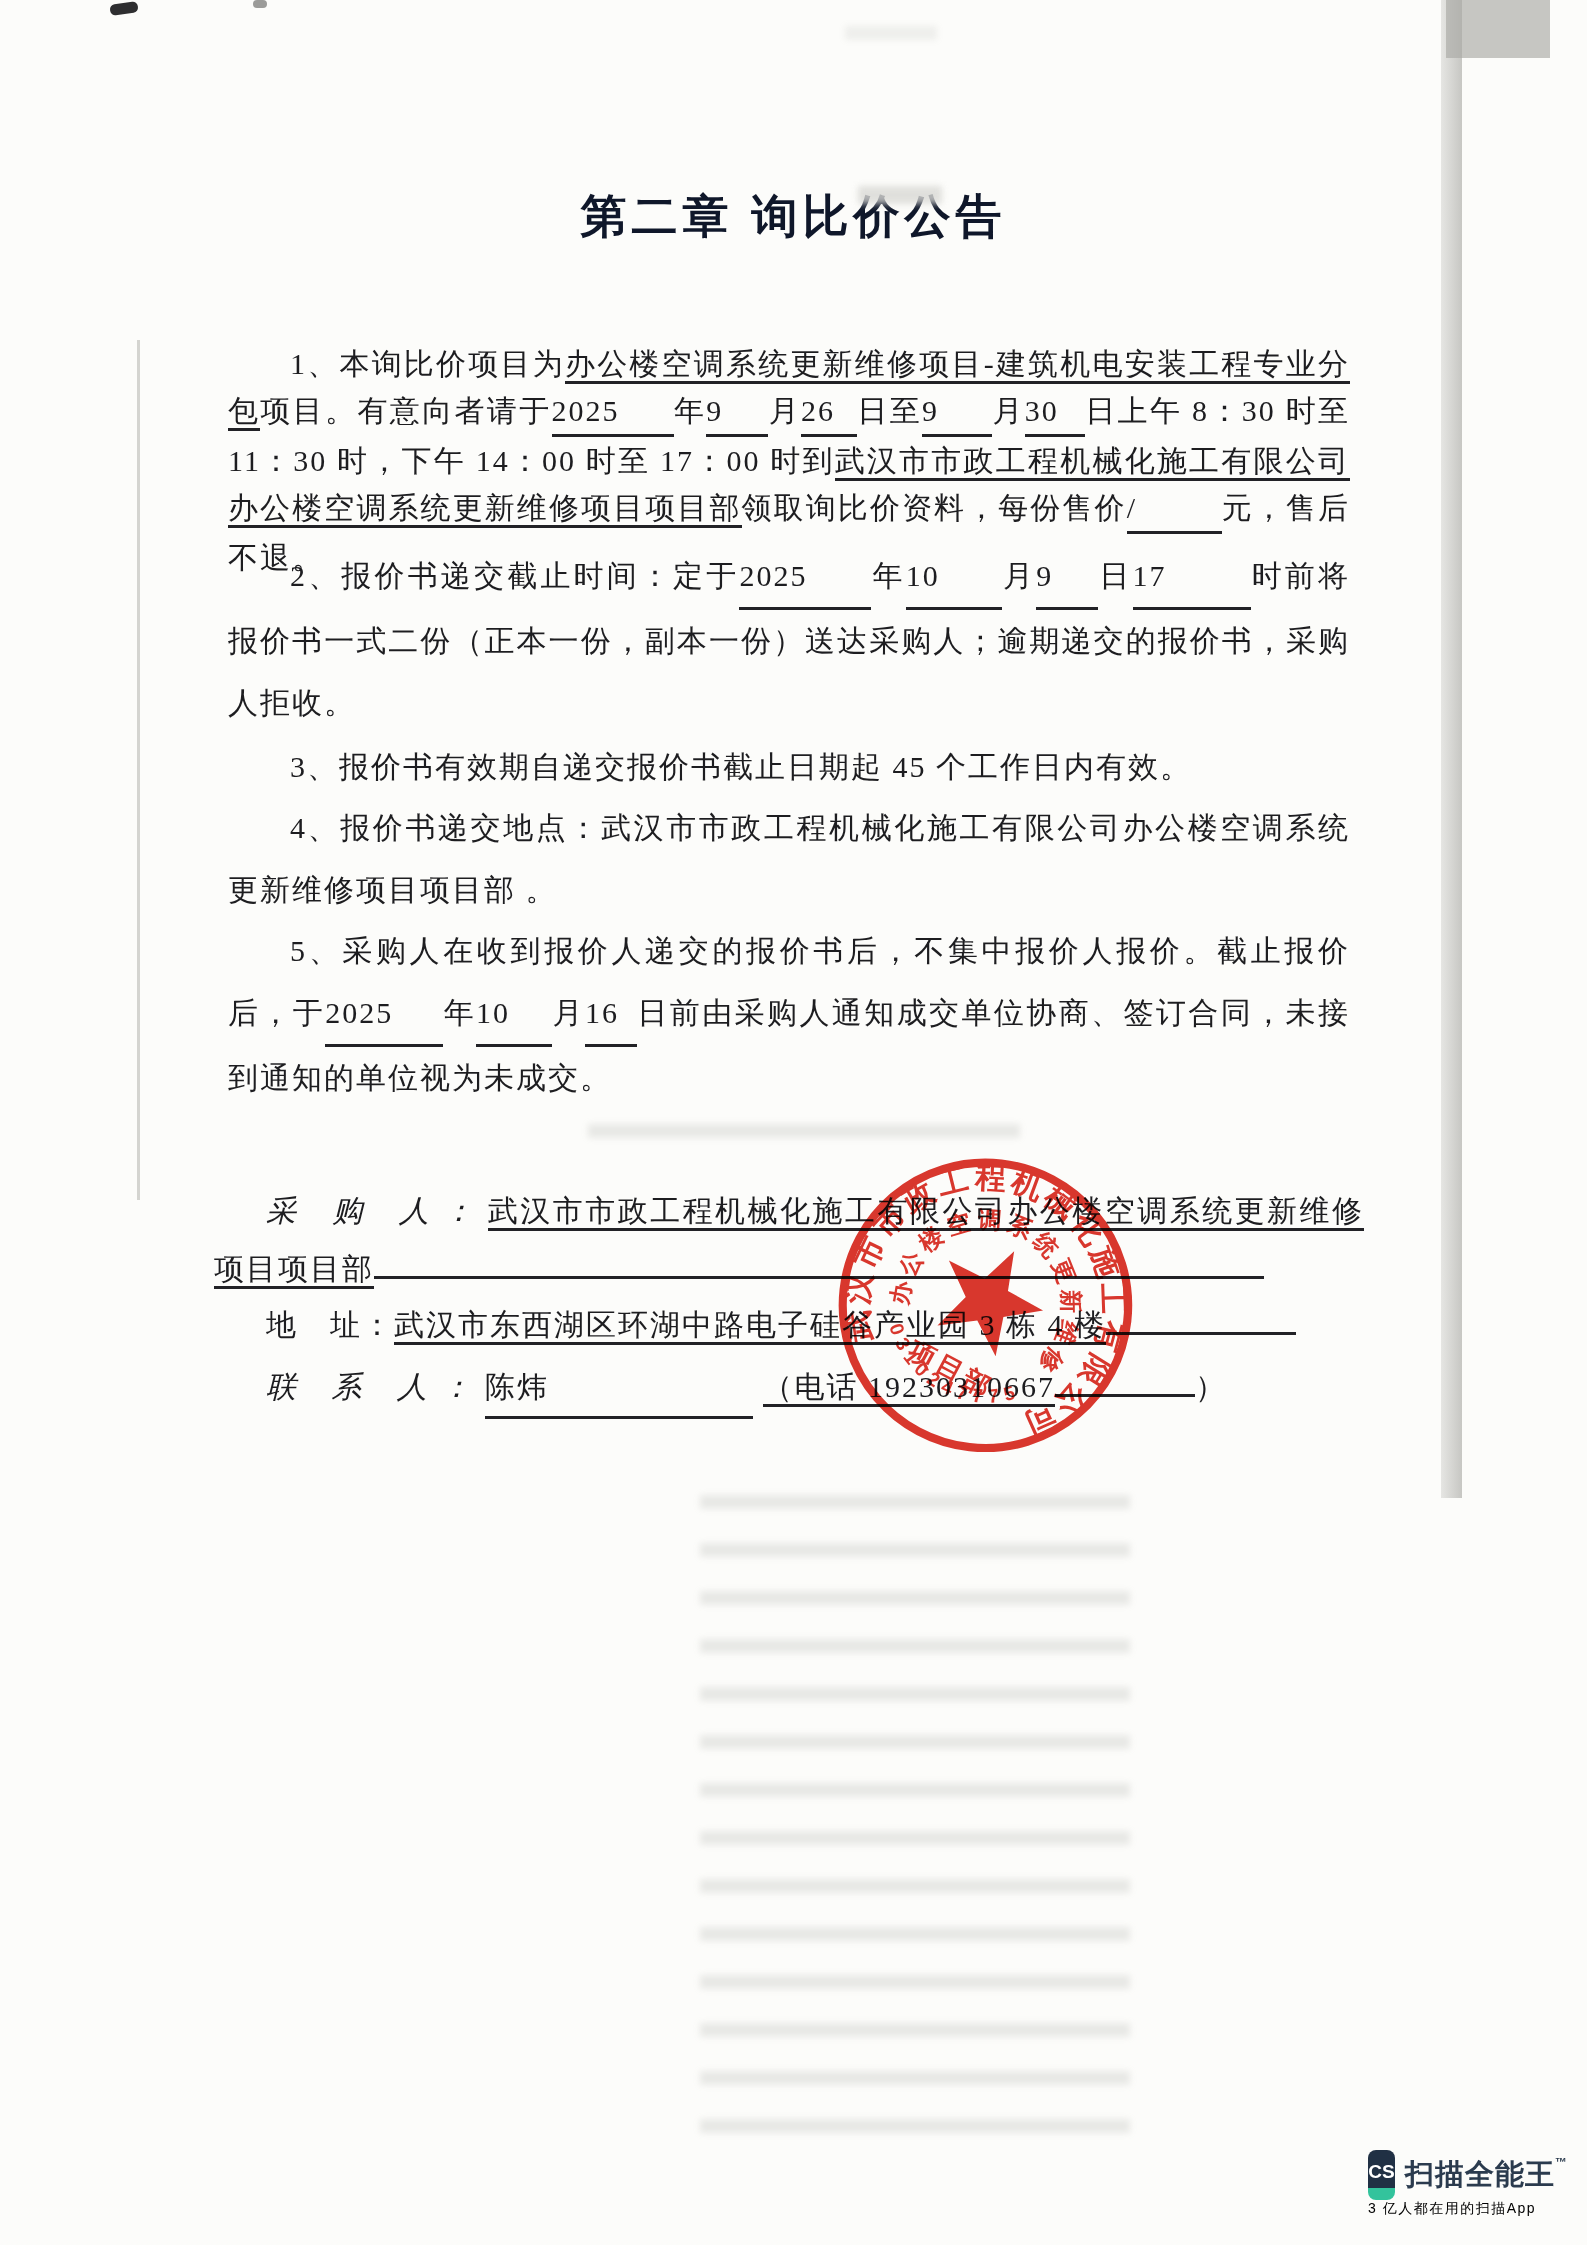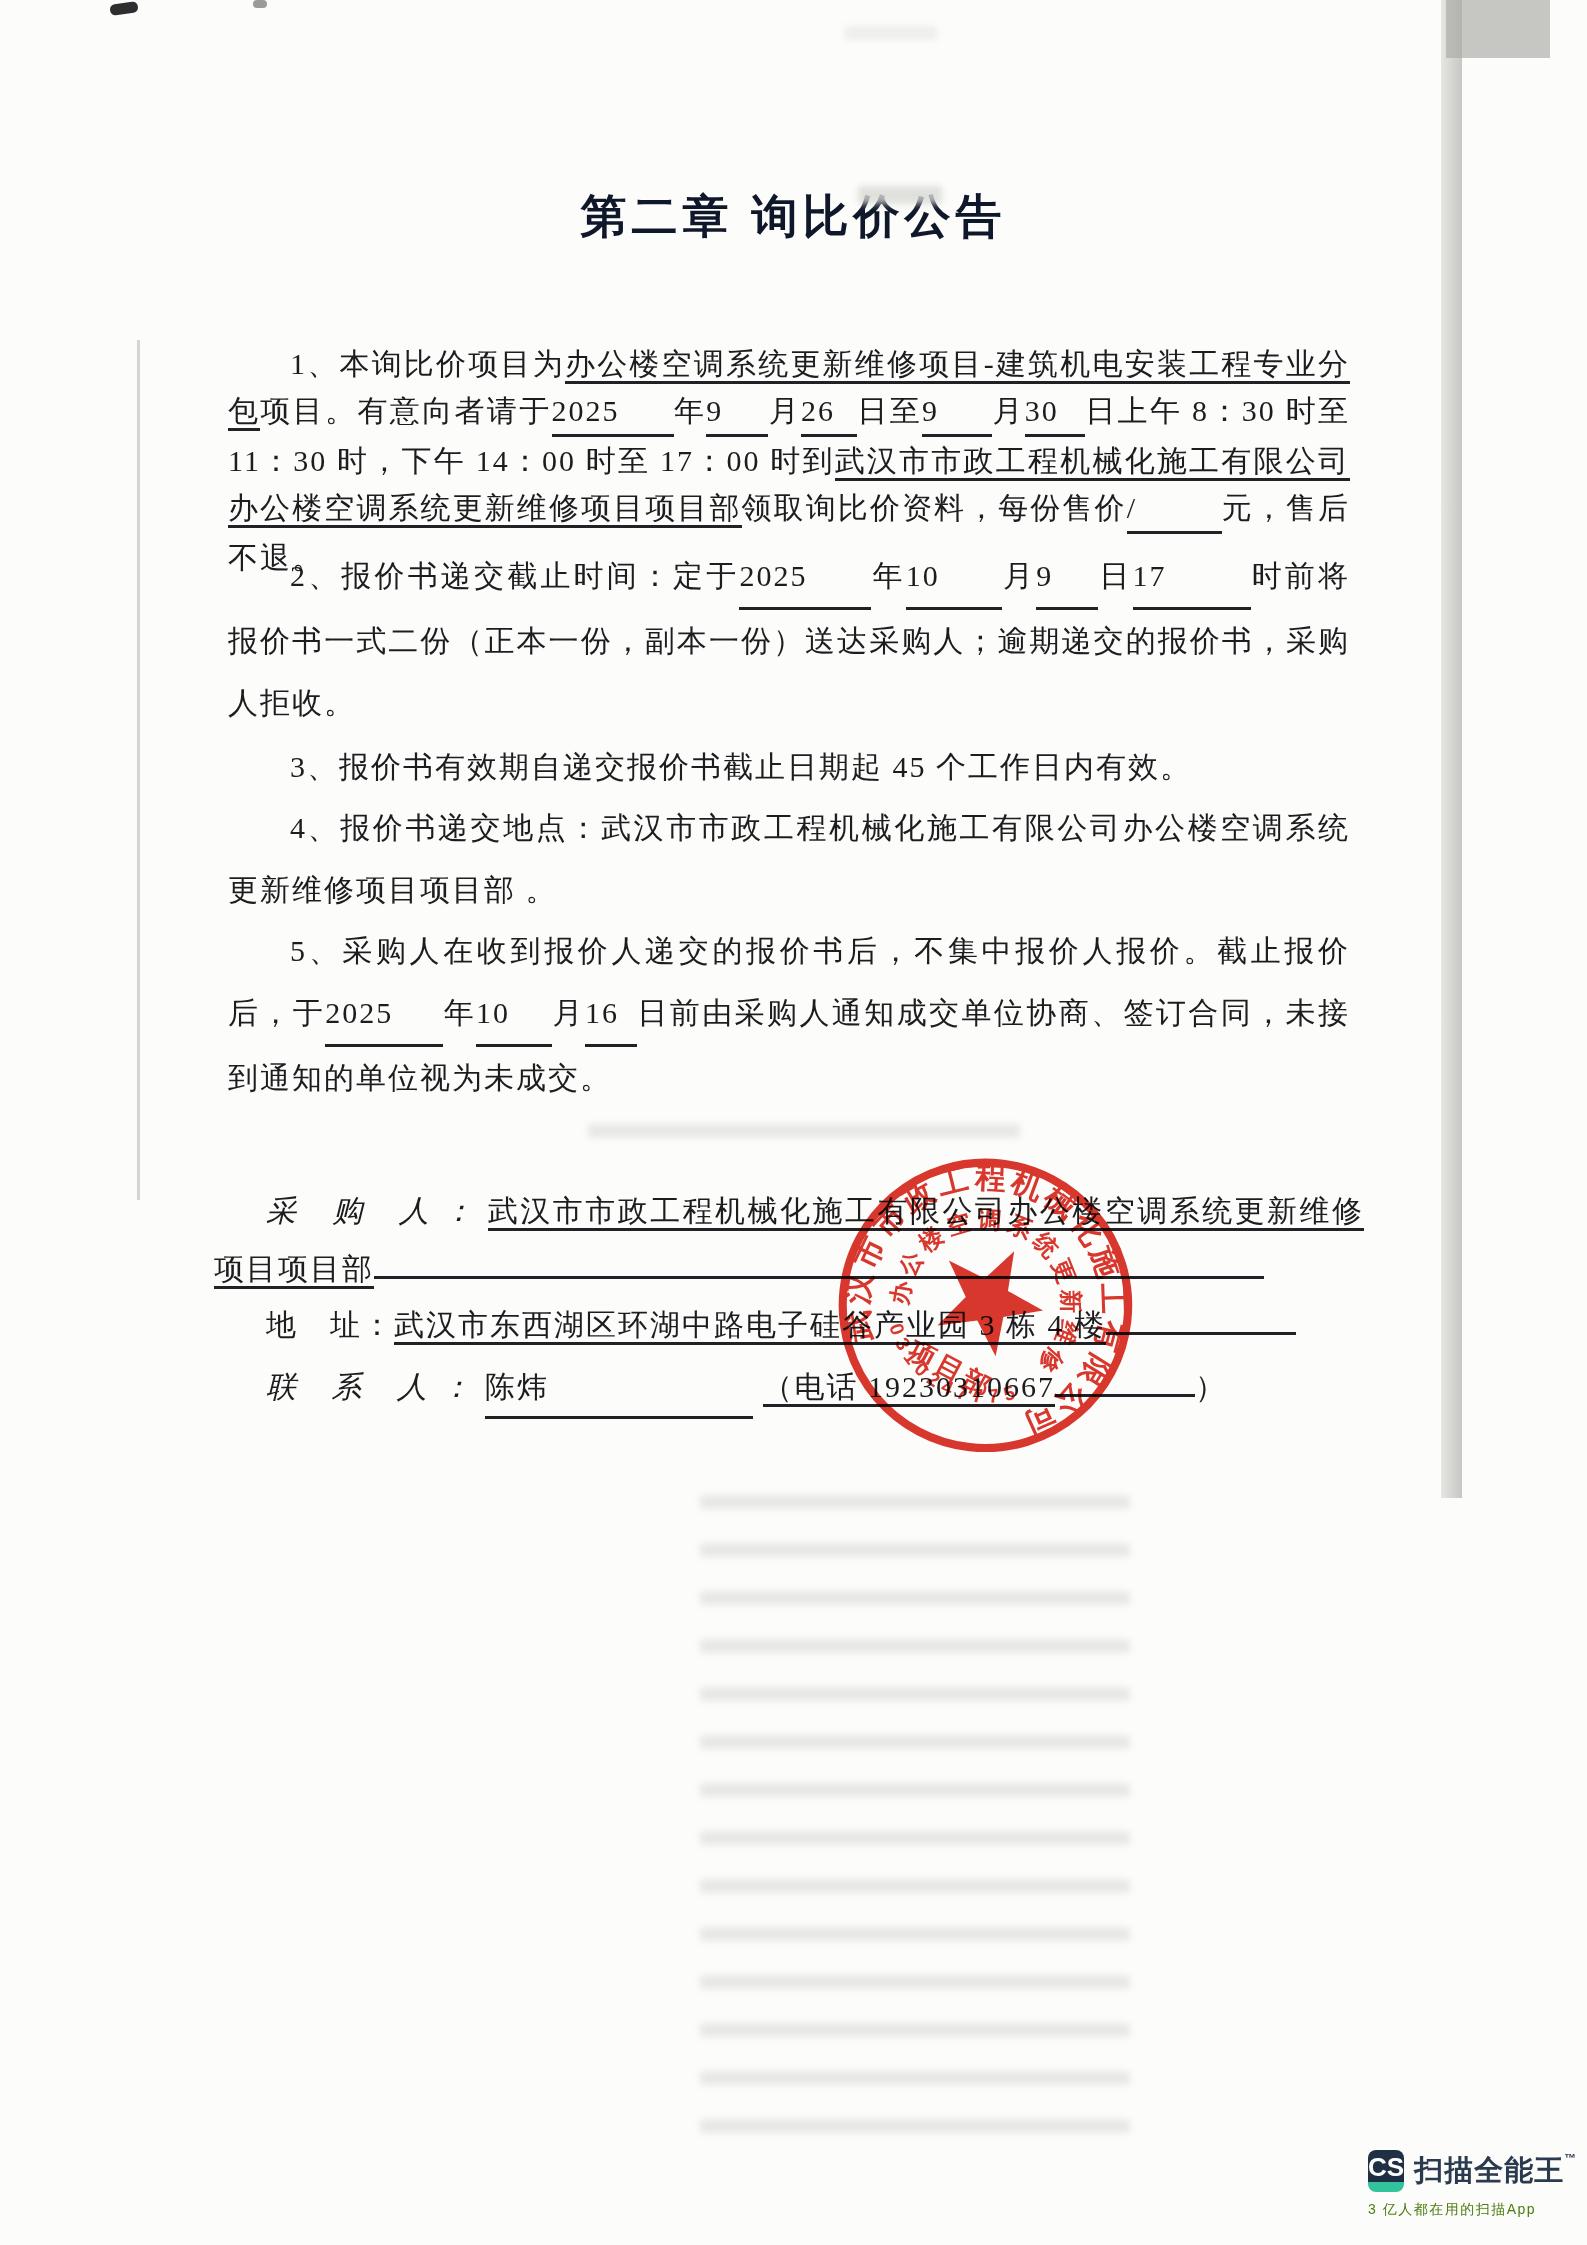--- a/index.html
+++ b/index.html
@@ -58,28 +58,28 @@
     filter:blur(3px); opacity:.5; }
   .ghost1 { left:588px; top:1124px; width:432px; height:46px; }
   .ghost2 { left:700px; top:1495px; width:430px; height:640px; }
   .ghost3 { left:845px; top:26px; width:92px; height:42px; opacity:.35; }
   .ghost4 { left:858px; top:186px; width:84px; height:18px; background:#d9d9d5; filter:blur(3px); opacity:.8; }
 
   
   .wm { position:absolute; left:1368px; top:2150px; width:200px; font-family:"Liberation Sans","DejaVu Sans",sans-serif; }
   .wm-row { display:flex; align-items:center; gap:10px; }
   .wm-icon {
-    width:38px; height:42px; border-radius:8px;
+    width:38px; height:50px; border-radius:8px;
     background:linear-gradient(180deg,#203044 0 76%, #33c39c 76% 100%);
-    color:#ffffff; font-weight:800; font-size:26px;
+    color:#ffffff; font-weight:800; font-size:19px;
     display:flex; align-items:center; justify-content:center; padding-bottom:7px;
   }
   .wm-name { font-size:29px; font-weight:700; color:#2b3b4e; letter-spacing:1px; white-space:nowrap; }
   .wm-tm { font-size:12px; color:#2b3b4e; vertical-align:top; }
-  .wm-sub { margin-top:9px; font-size:14px; color:#4d7c0f; letter-spacing:1.5px; white-space:nowrap; }
+  .wm-sub { font-size:14px; color:#000000; letter-spacing:1.5px; white-space:nowrap; }
 </style>
 </head>
 <body>
 
 <div>
 
   <div class="page-title">第二章  询比价公告</div>
 
   <div class="para" style="top:340px;"><span>1、本询比价项目为</span><span class="u">办公楼空调系统更新维修项目-建筑机电安装工程专业分包</span><span>项目。有意向者请于</span><span class="blank" style="min-width:122px;">2025</span><span>年</span><span class="blank" style="min-width:62px;">9</span><span>月</span><span class="blank" style="min-width:56px;">26</span><span>日至</span><span class="blank" style="min-width:70px;">9</span><span>月</span><span class="blank" style="min-width:60px;">30</span><span>日上午 8：30 时至 11：30 时，下午 14：00 时至 17：00 时到</span><span class="u">武汉市市政工程机械化施工有限公司办公楼空调系统更新维修项目项目部</span><span>领取询比价资料，每份售价</span><span class="blank" style="min-width:95px;">/</span><span>元，售后不退。</span></div>
 

